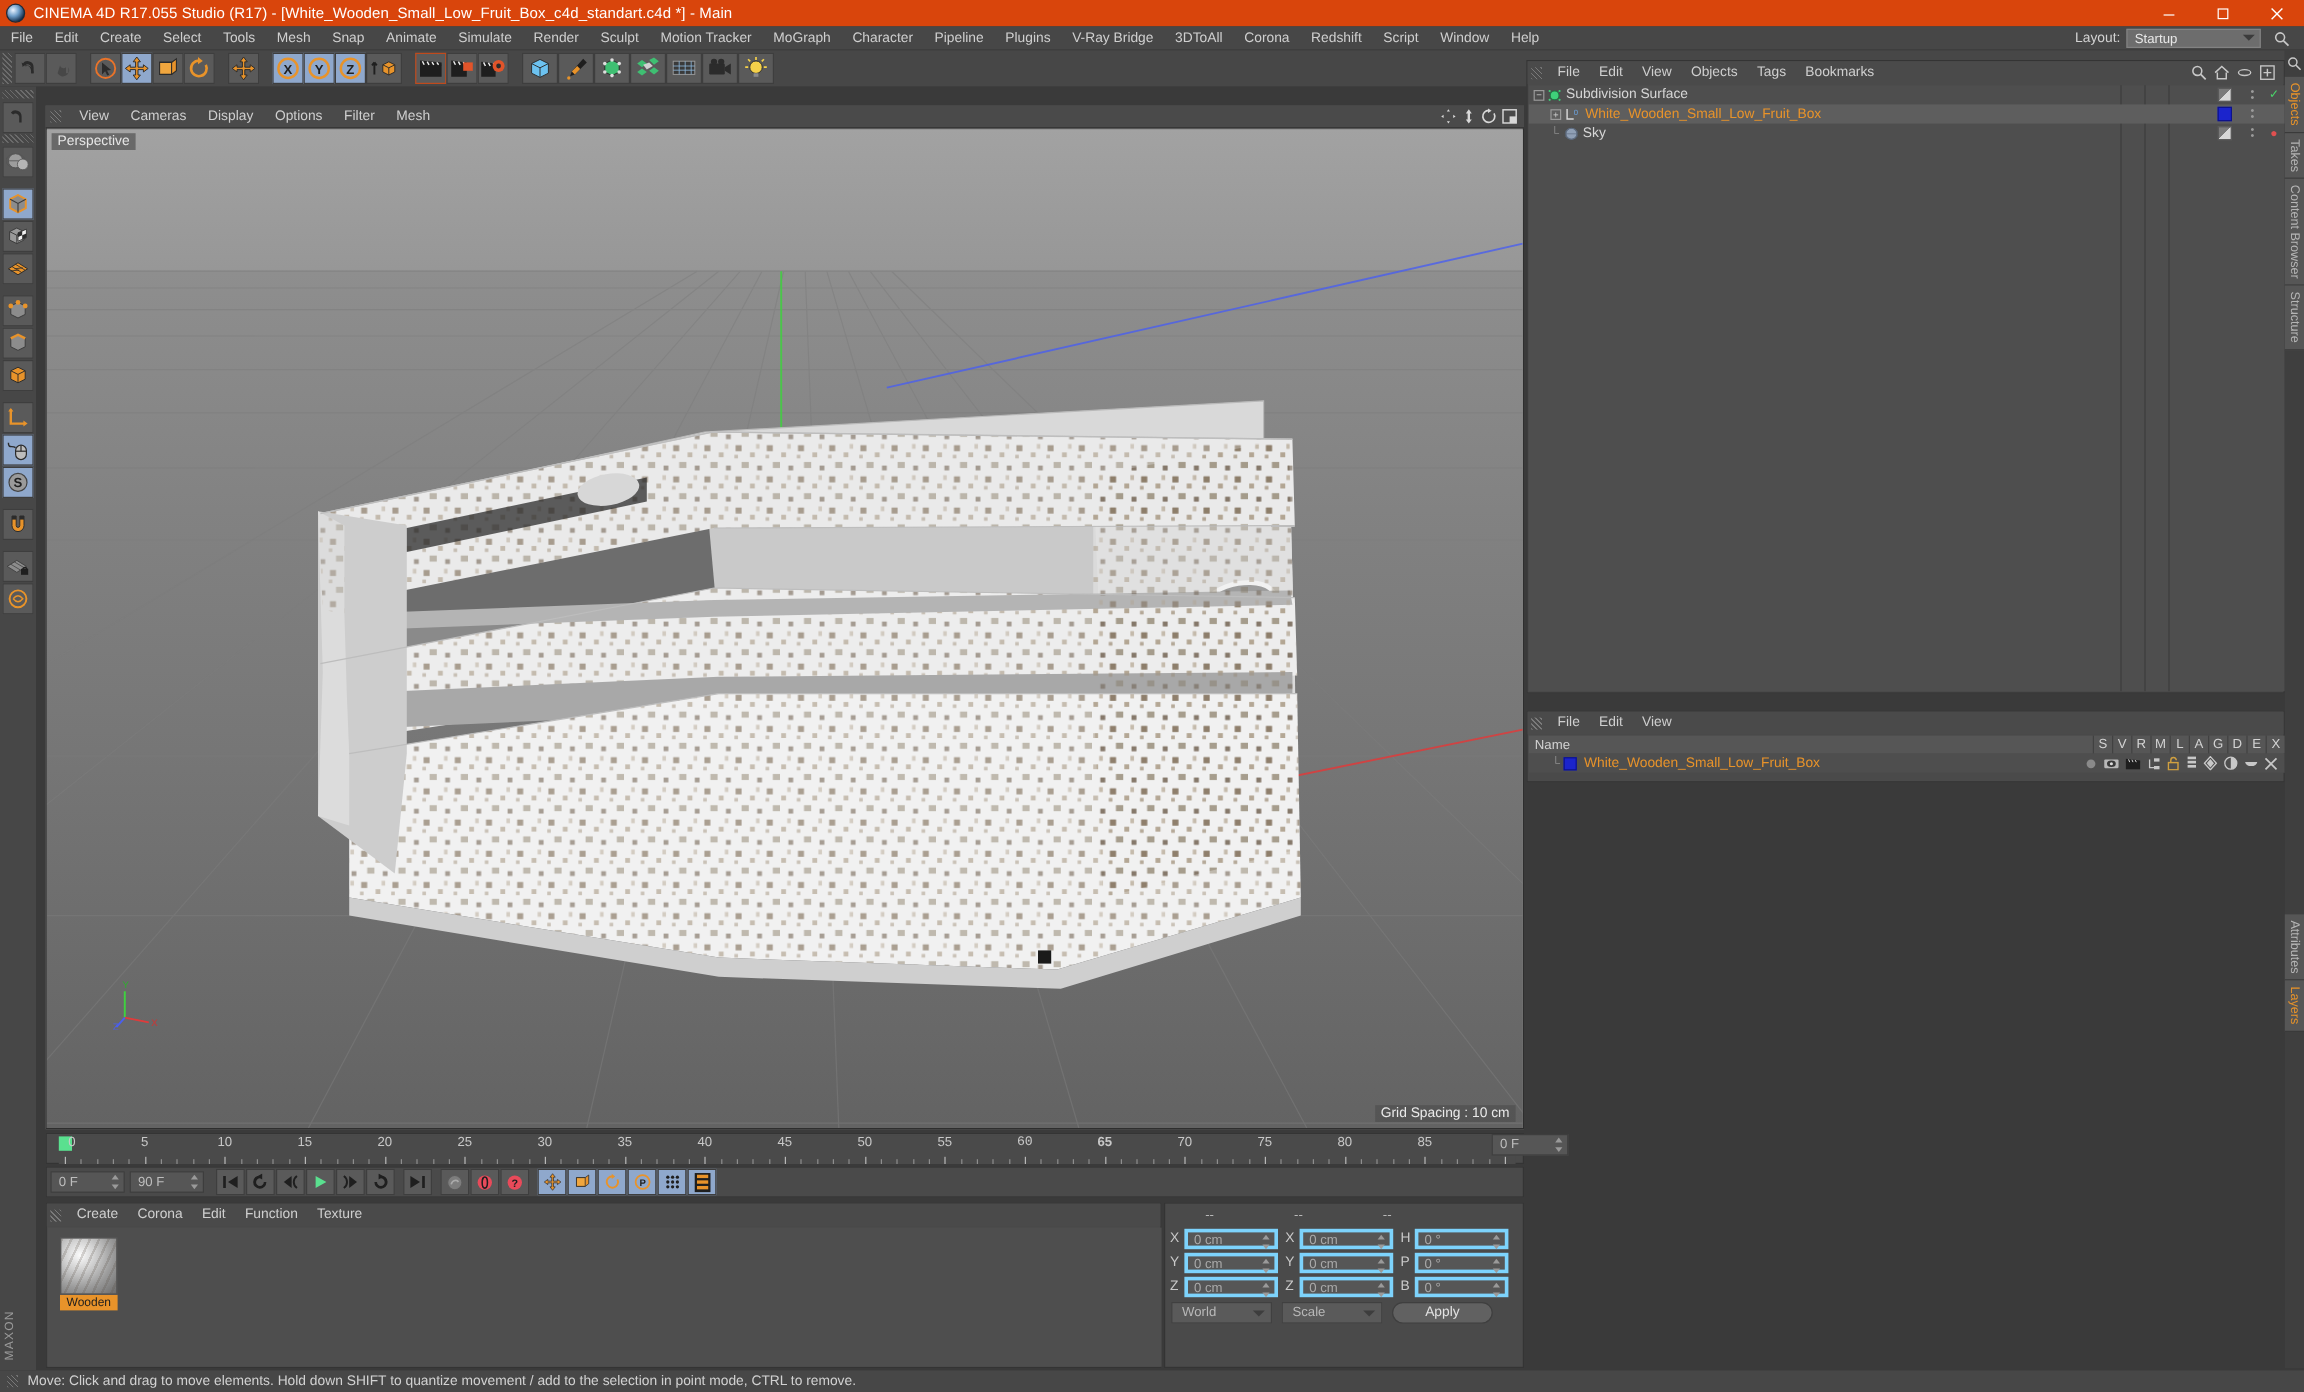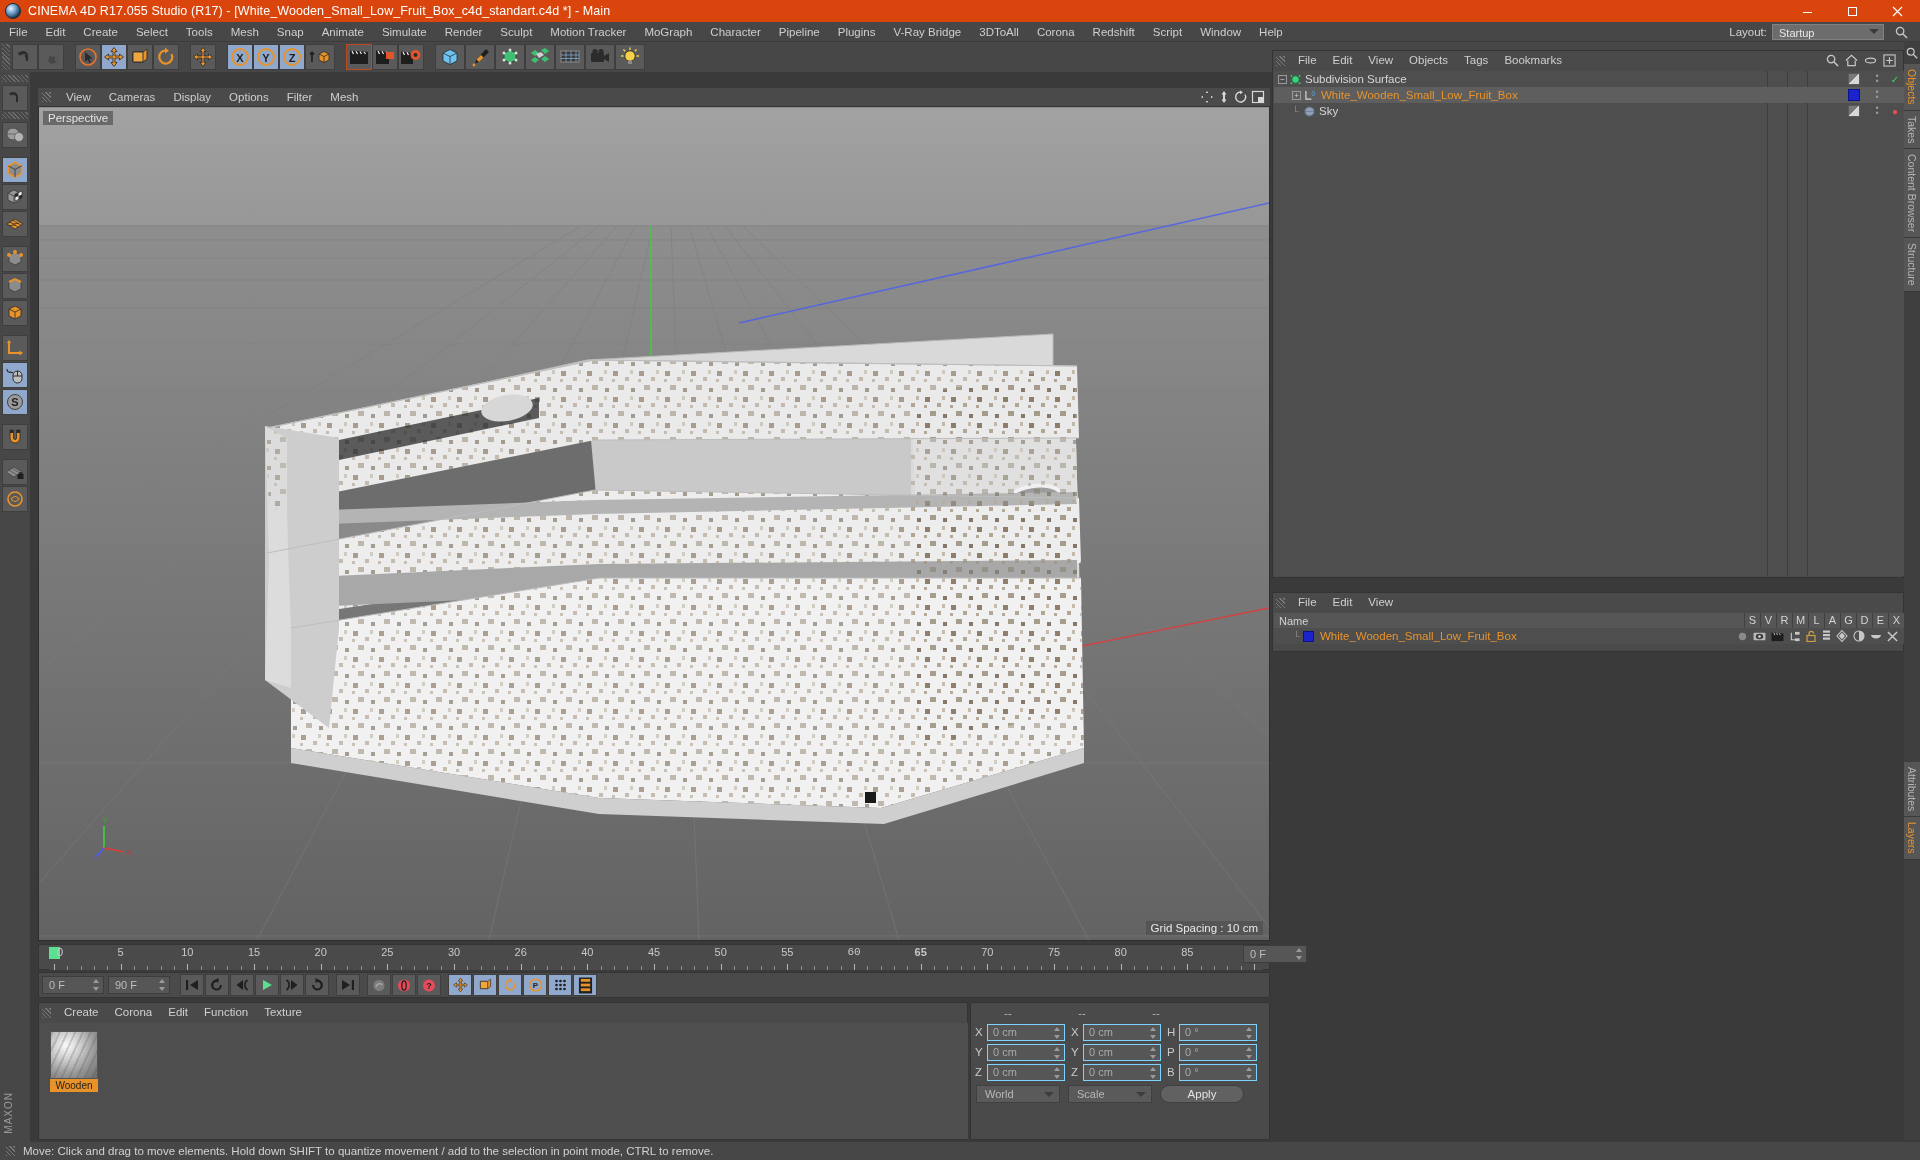--- a/index.html
+++ b/index.html
@@ -245,21 +245,21 @@
   
   .coords {
     position:absolute; left:970px; top:1002px; width:300px; height:138px;
     background:#4a4a4a; border:1px solid #343434;
   }
   .co-head { height:19px; display:flex; align-items:center; color:#b9b9b9; font-size:11px; }
   .co-head .dash { width:74px; text-align:center; }
   .co-row { display:flex; align-items:center; height:20px; padding:0 4px; }
   .co-lbl { width:12px; color:#c9c9c9; font-size:11.5px; }
   .co-field {
-    width:78px; height:17px; background:#565656; border:1px solid #7dd3fc;
+    width:78px; height:17px; background:#565656; border:3px solid #7dd3fc;
     color:#a9a9a9; font-size:11px; line-height:15px; padding-left:5px;
     margin-right:6px; position:relative;
   }
   .co-bottom { display:flex; align-items:center; padding:3px 5px 0; gap:8px; }
   .co-drop {
     width:84px; height:18px; background:#5a5a5a; border:1px solid #404040;
     color:#b8b8b8; font-size:11px; line-height:16px; padding-left:8px; position:relative;
   }
   .co-drop .arr {
     position:absolute; right:5px; top:6px;
@@ -1051,21 +1051,21 @@
       <div class="tl-tick" style="left: 1178.33px; height: 4px; background: rgb(142, 142, 142);"></div>
       <div class="tl-tick" style="left: 1191.67px; height: 4px; background: rgb(142, 142, 142);"></div>
       <div class="tl-tick" style="left: 1205px; height: 6px; background: rgb(184, 184, 184);"></div>
       <div class="tl-num" style="left: 11px;">0</div>
       <div class="tl-num" style="left: 71.6667px;">5</div>
       <div class="tl-num" style="left: 138.333px;">10</div>
       <div class="tl-num" style="left: 205px;">15</div>
       <div class="tl-num" style="left: 271.667px;">20</div>
       <div class="tl-num" style="left: 338.333px;">25</div>
       <div class="tl-num" style="left: 405px;">30</div>
-      <div class="tl-num" style="left: 471.667px;">26</div>
+      <div class="tl-num" style="left: 471.667px;">35</div>
       <div class="tl-num" style="left: 538.333px;">40</div>
       <div class="tl-num" style="left: 605px;">45</div>
       <div class="tl-num" style="left: 671.667px;">50</div>
       <div class="tl-num" style="left: 738.333px;">55</div>
       <div class="tl-num" style="left: 805px; font-family: Liberation Mono, monospace;">60</div>
       <div class="tl-num" style="left: 871.667px; font-weight: bold;">65</div>
       <div class="tl-num" style="left: 938.333px;">70</div>
       <div class="tl-num" style="left: 1005px;">75</div>
       <div class="tl-num" style="left: 1071.67px;">80</div>
       <div class="tl-num" style="left: 1138.33px;">85</div>

